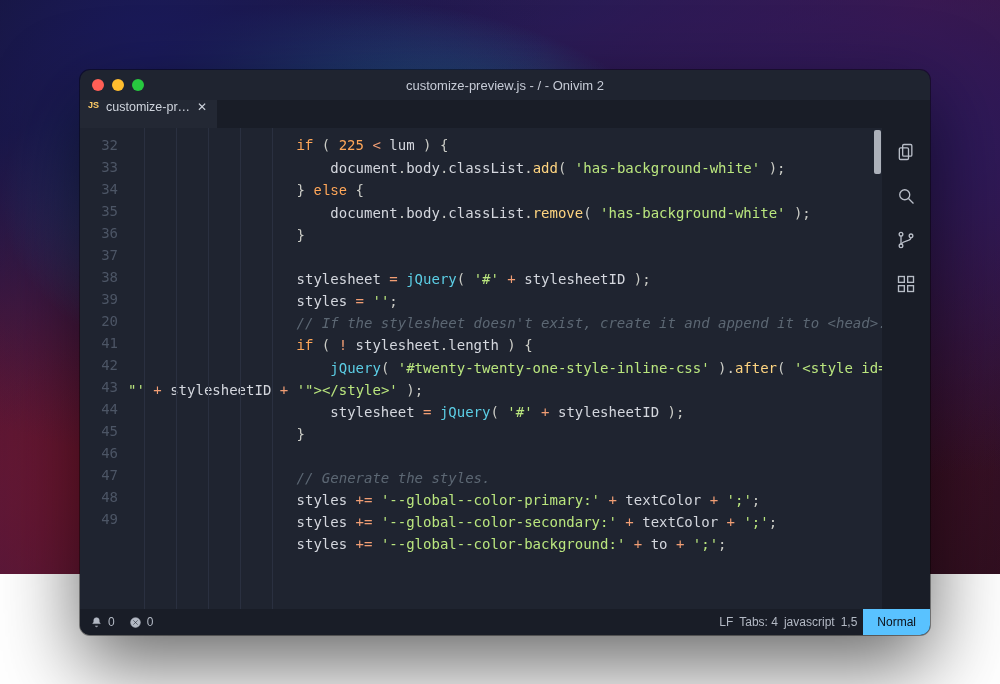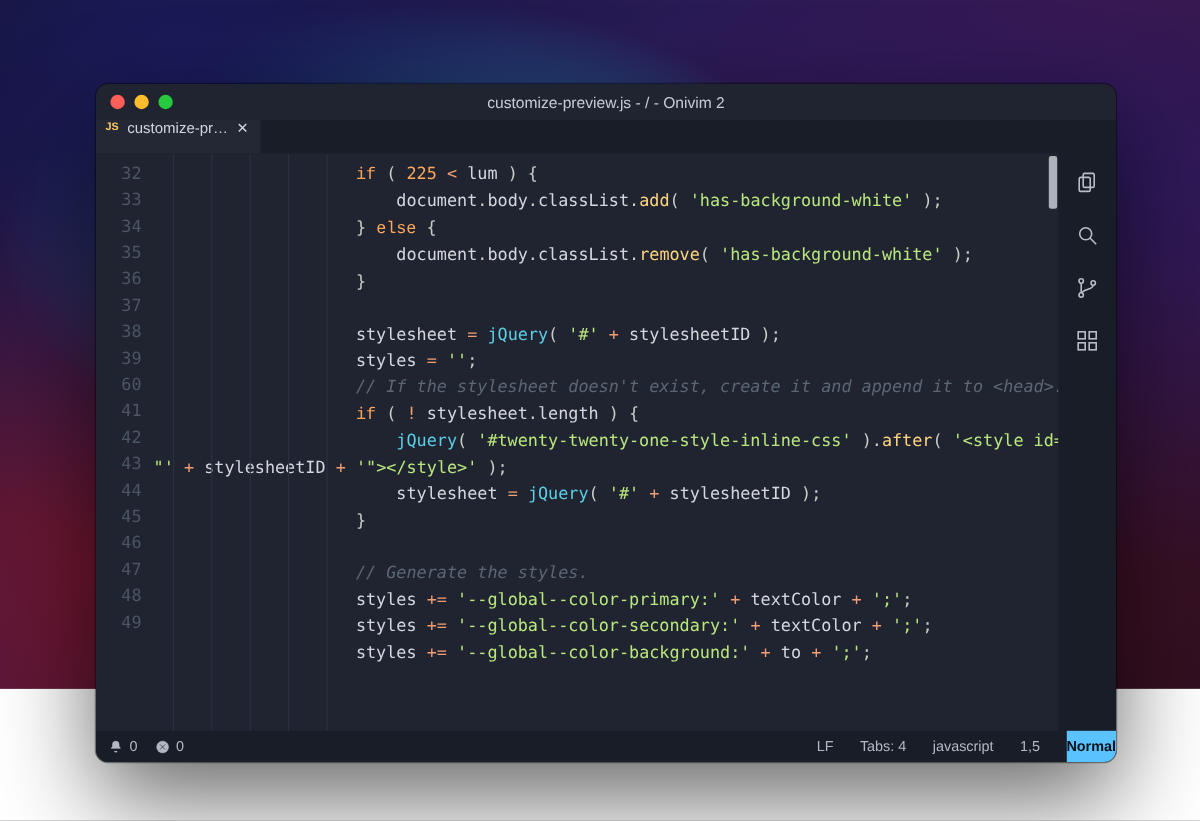--- a/index.html
+++ b/index.html
@@ -58,22 +58,22 @@
   .tok-cm  { color: #5c6773; font-style: italic; }
   .tok-pn  { color: #cbccc6; }
   .sidebar { width: 48px; background: #191d27; display: flex; flex-direction: column; align-items: center; gap: 24px; padding-top: 14px; color: #8a8f99; }
   .sidebar .ic { width: 20px; height: 20px; display: flex; align-items: center; justify-content: center; cursor: pointer; }
   .sidebar svg { width: 20px; height: 20px; stroke: #b8bdc7; fill: none; stroke-width: 1.6; }
   .statusbar {
     height: 26px; background: #191d27; display: flex; align-items: center;
     color: #b3b9c4; font-size: 12px; padding: 0 0 0 10px; gap: 14px;
   }
   .statusbar .seg { display: flex; align-items: center; gap: 5px; }
-  .statusbar .right { margin-left: auto; display: flex; align-items: center; gap: 22px; padding-right: 0; justify-content: flex-end; }
-  .mode { background: #59c2ff; color: #0d1017; padding: 0 0; height: 26px; display: flex; align-items: center; font-weight: 700; }
+  .statusbar .right { margin-left: auto; display: flex; align-items: center; gap: 6px; padding-right: 0; justify-content: flex-end; }
+  .mode { background: #59c2ff; color: #0d1017; padding: 0 14px; height: 26px; display: flex; align-items: center; font-weight: 400; }
   .bell, .xcirc { display: inline-flex; }
   .bell svg, .xcirc svg { width: 13px; height: 13px; stroke: #b3b9c4; fill: #b3b9c4; }
   .scrolltrack { position: absolute; right: 0; top: 0; width: 9px; height: 100%; background: transparent; }
   .scrollthumb { position: absolute; right: 1px; top: 2px; width: 7px; height: 44px; background: #cfd4dd; border-radius: 2px; opacity: 0.8; }
 </style>
 </head>
 <body>
 
 <div class="desktop">
   <div class="window">
@@ -99,21 +99,21 @@
       <div class="editor">
         <div class="gutter" id="gutter">
             <div>32</div>
             <div>33</div>
             <div>34</div>
             <div>35</div>
             <div>36</div>
             <div>37</div>
             <div>38</div>
             <div>39</div>
-            <div>60</div>
+            <div>20</div>
             <div>41</div>
             <div>42</div>
             <div></div>
             <div>43</div>
             <div>44</div>
             <div>45</div>
             <div>46</div>
             <div>47</div>
             <div>48</div>
             <div>49</div>

